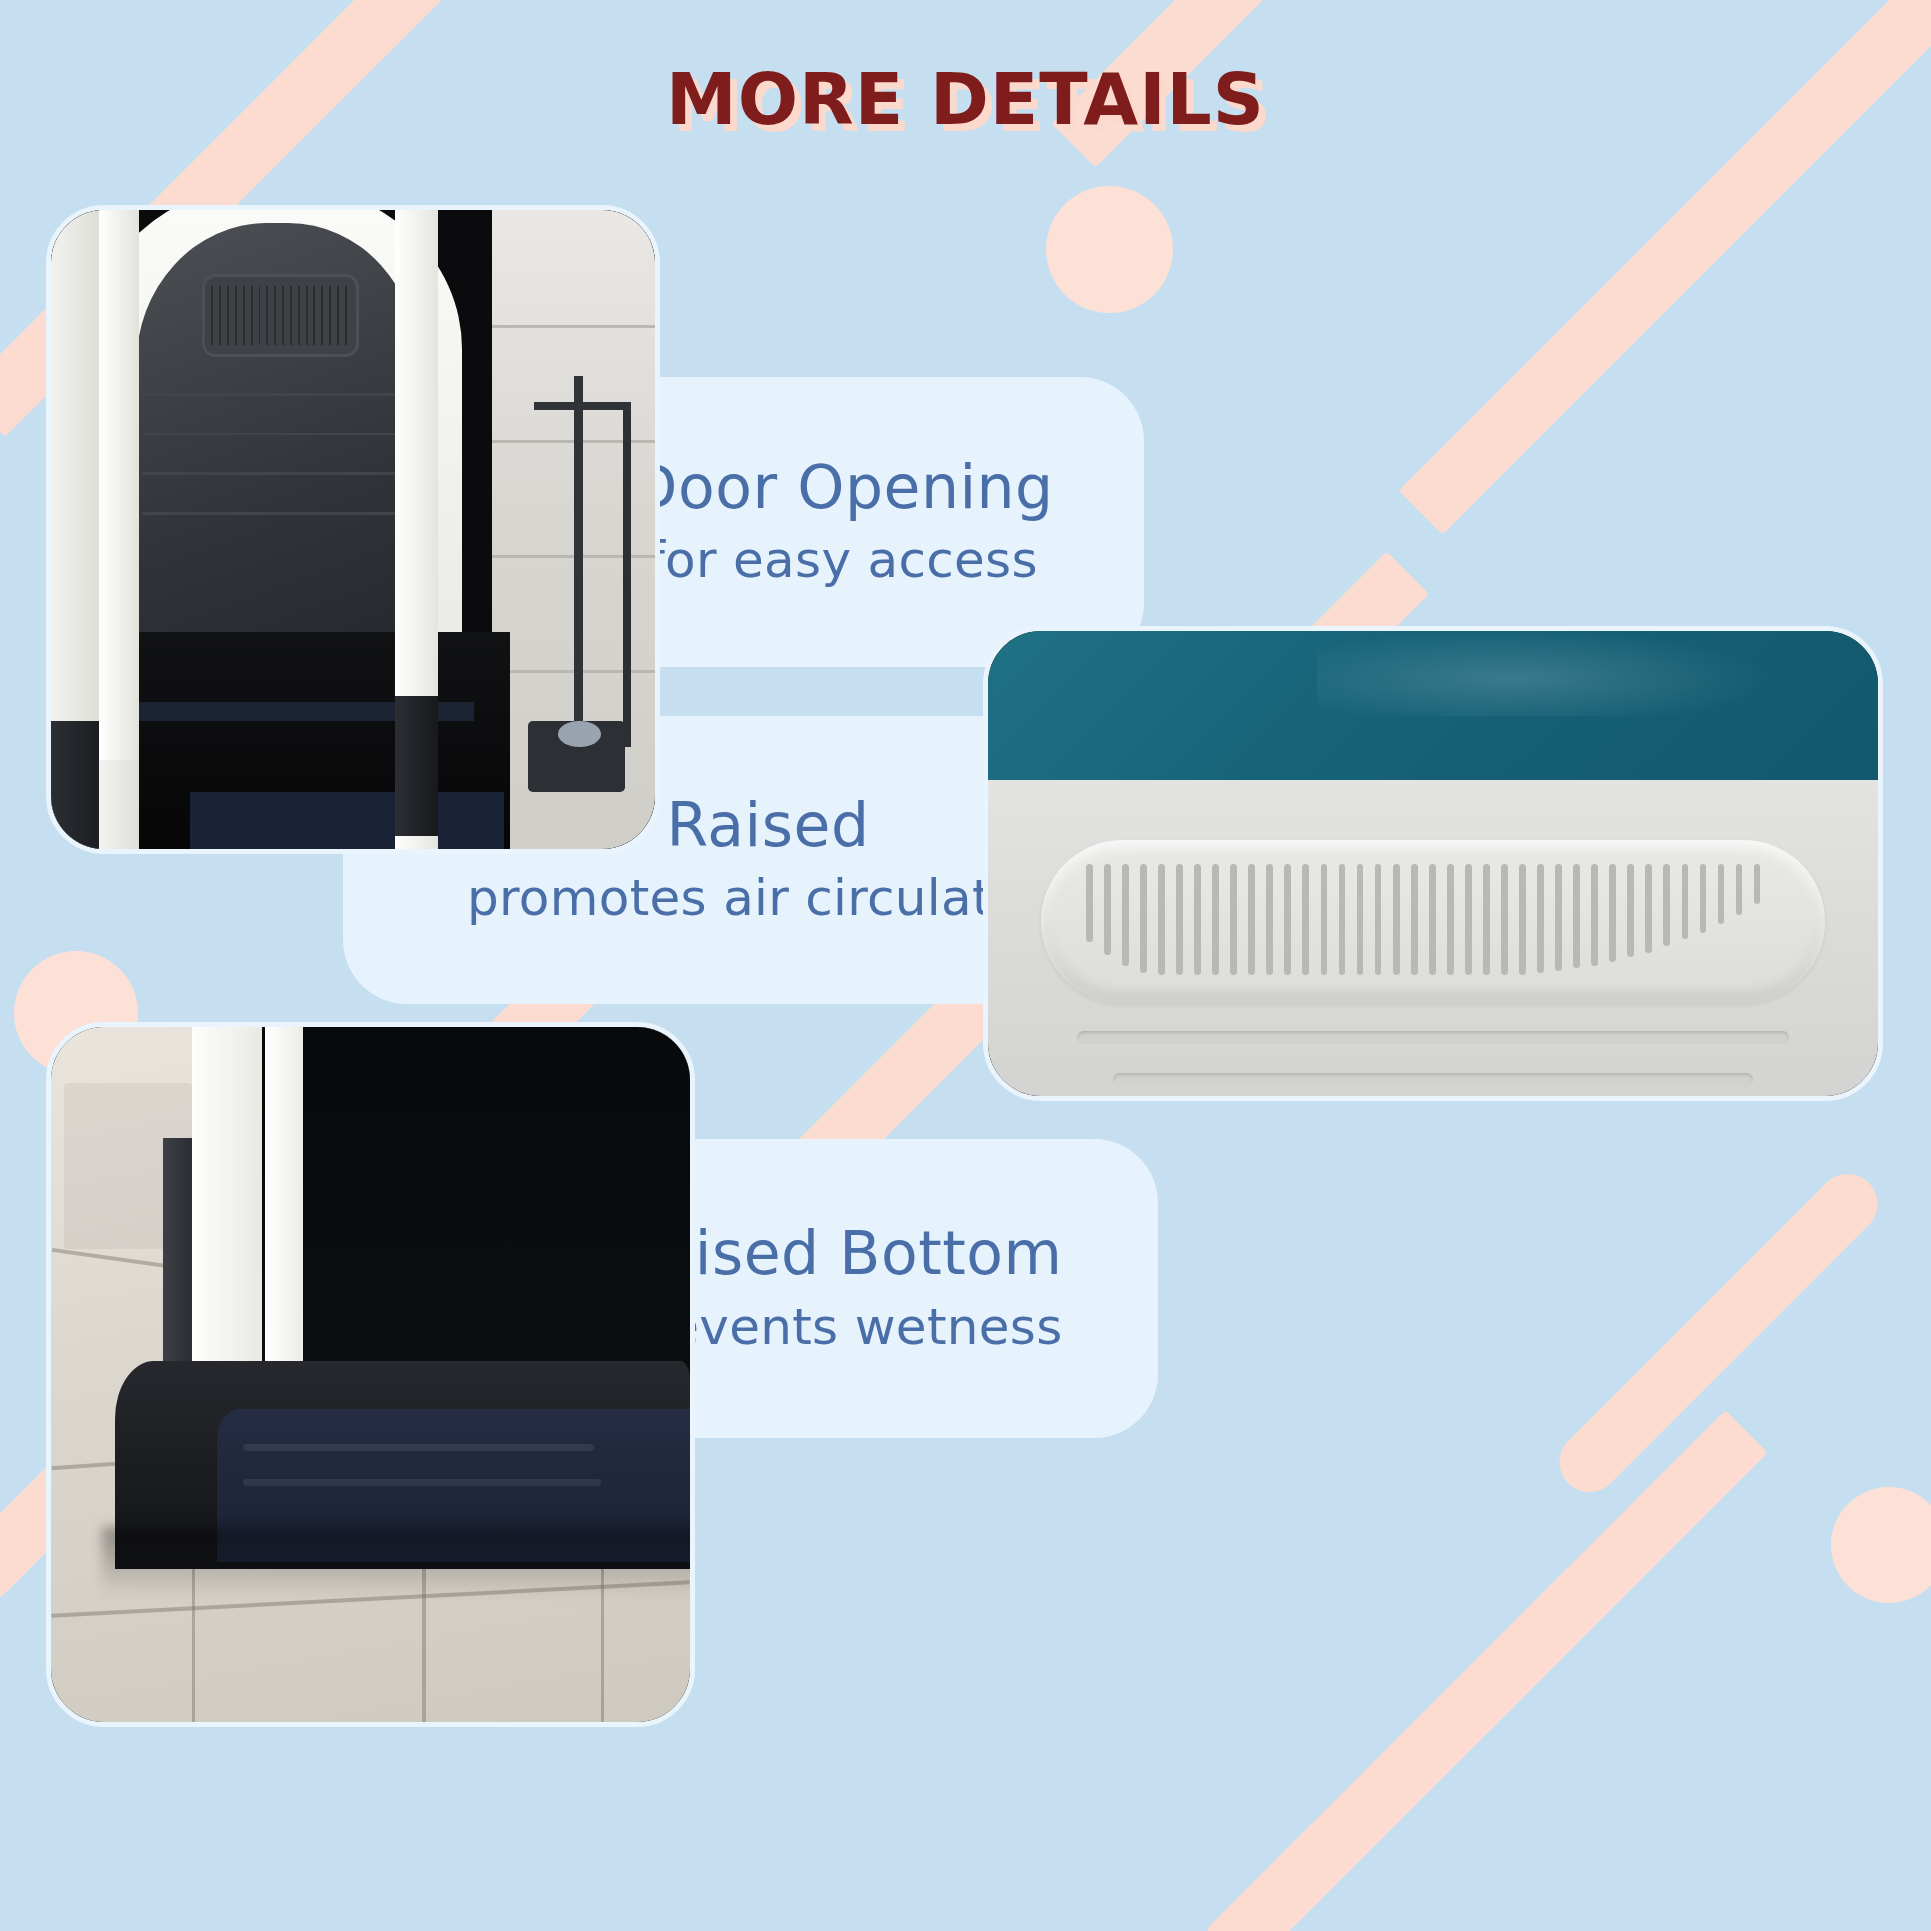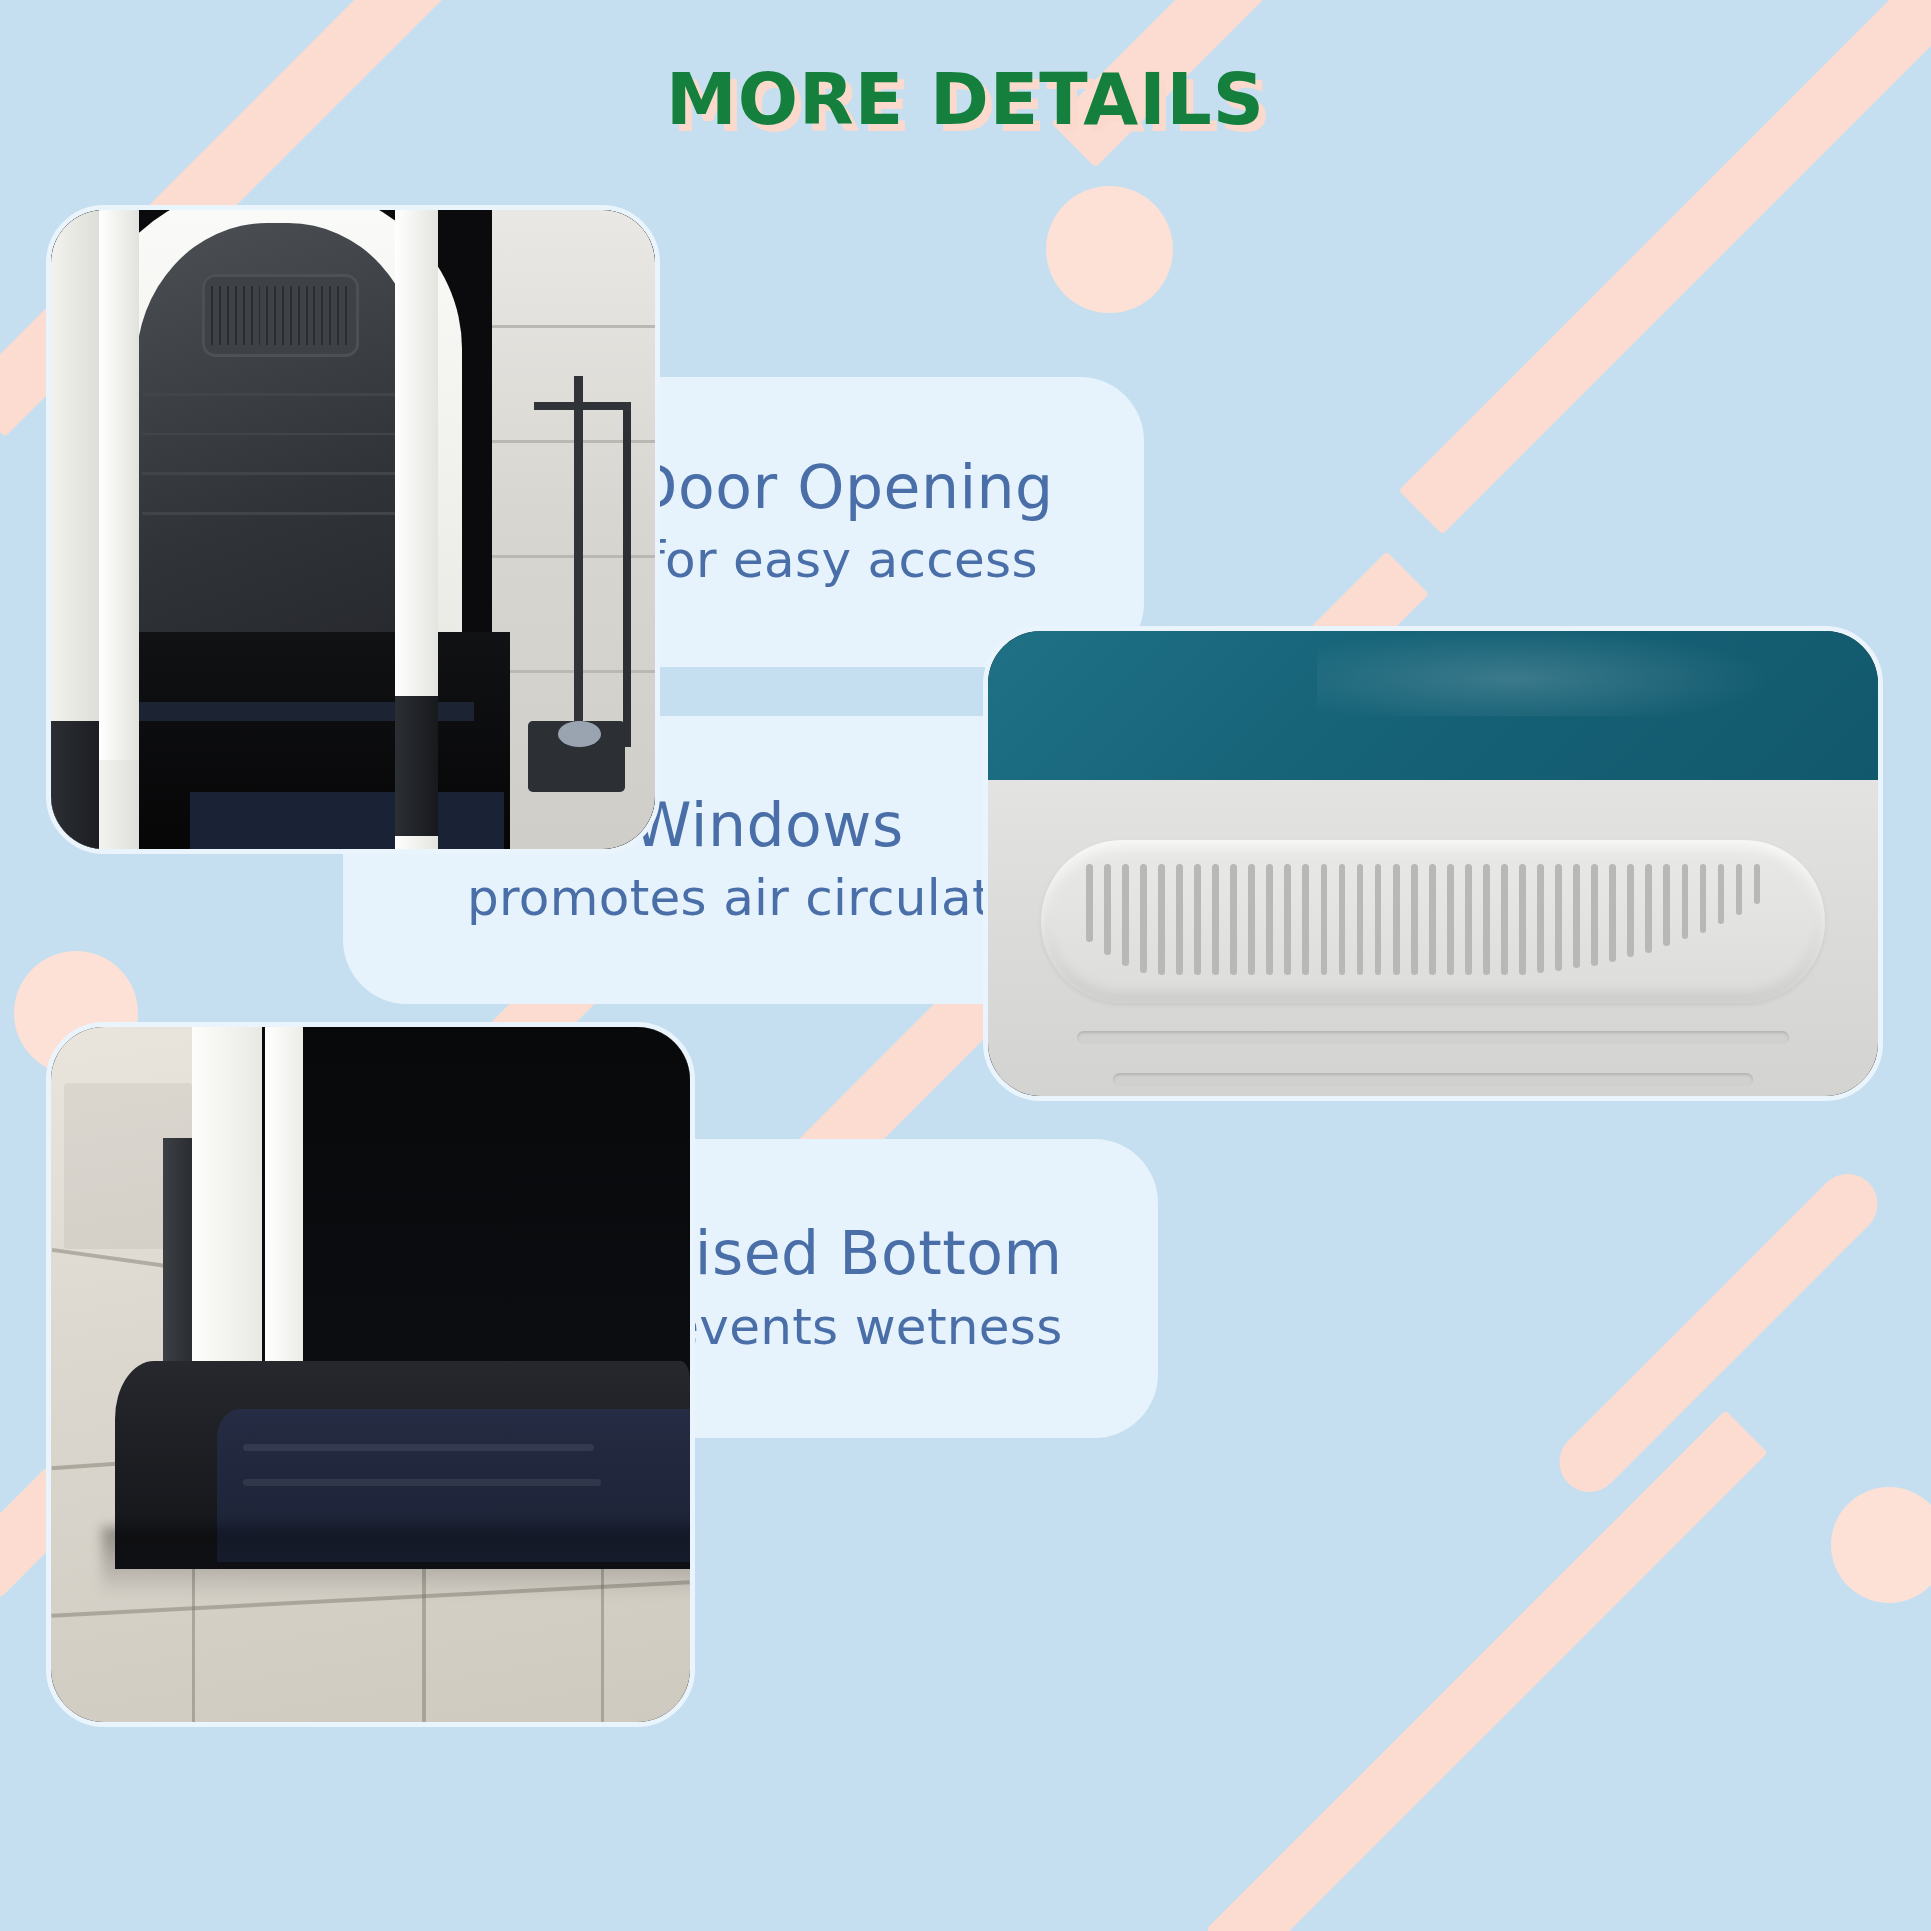--- a/index.html
+++ b/index.html
@@ -22,21 +22,21 @@
   .circle{position:absolute;border-radius:50%;background:#fde1d6;}
 
   
   .title-wrap{
     position:absolute;left:0;right:0;top:58px;text-align:center;z-index:6;
   }
   .title{
     display:inline-block;position:relative;
     font-family:"DejaVu Sans", sans-serif;
     font-weight:bold;font-size:71px;letter-spacing:1px;
-    color:#15803d;
+    color:#7f1d1d;
     text-shadow:6.8px 6.8px 0 #fbd9cd;
   }
 
   
   .text-card{
     position:absolute;background:#e7f3fc;border-radius:64px;z-index:3;
     display:flex;flex-direction:column;align-items:center;justify-content:center;
     box-sizing:border-box;
   }
   .card-title{
@@ -226,21 +226,21 @@
       <div class="p1-wallL"></div>
       <div class="p1-blackfoot"></div>
       <div class="p1-postL"></div>
       <div class="p1-postL-foot"></div>
       <div class="p1-postR"></div>
       <div class="p1-postR-foot"></div>
     </div>
   </div>
 
   <div class="text-card" style="left:343px;top:716px;width:850px;height:288px;">
-    <div class="card-title">Windows</div>
+    <div class="card-title">Raised</div>
     <div class="card-sub">promotes air circulation</div>
   </div>
 
   <div class="photo" style="left:983px;top:626px;width:900px;height:475px;">
     <div class="photo-inner">
       <div class="p2-roof"></div>
       <div class="p2-body"></div>
       <div class="p2-panel"></div>
       <div class="p2-grille">
         <i style="left:0%;height:70%"></i>

